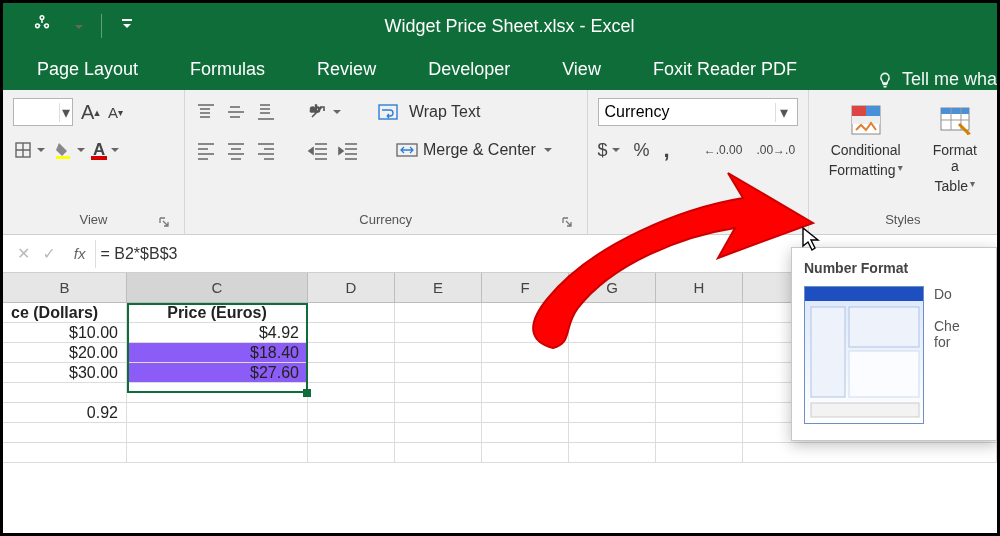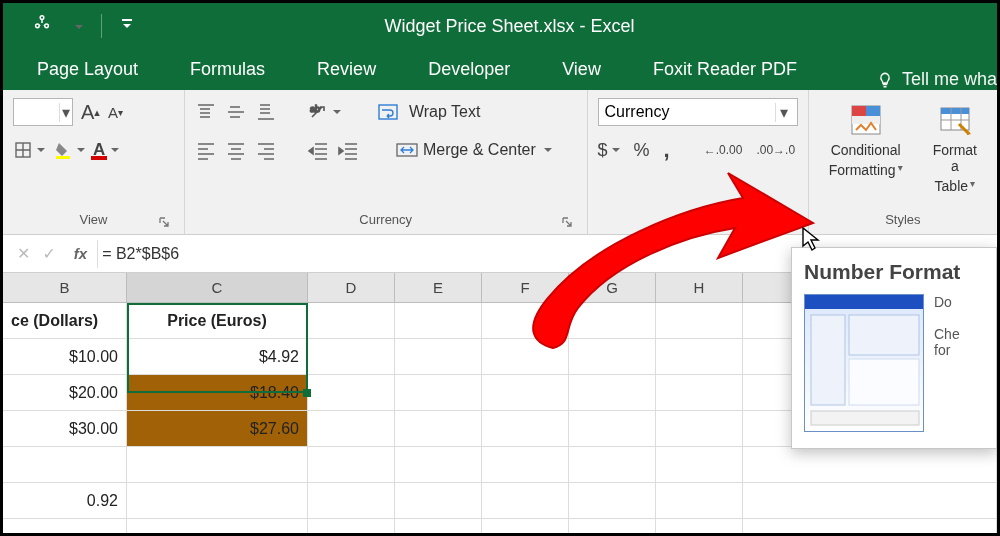--- a/index.html
+++ b/index.html
@@ -24,37 +24,37 @@
   .btn { display: flex; align-items: center; justify-content: center; height: 28px; }
   .dd::after { content: ""; display: inline-block; margin-left: 4px; border: 4px solid transparent; border-top-color: #666; transform: translateY(2px); }
   .combo { display: flex; align-items: center; border: 1px solid #b5b5b5; background: #fff; height: 28px; }
   .combo input { border: none; outline: none; font-size: 15px; padding: 0 6px; }
   .combo .arrow { width: 18px; text-align: center; color: #555; border-left: 1px solid #ddd; }
   .bigbtn { display: flex; flex-direction: column; align-items: center; justify-content: flex-start; padding: 4px 10px 0 10px; font-size: 14px; color: #333; gap: 4px; text-align: center; line-height: 1.15; }
   .bigbtn .cap { display:flex; gap:2px; }
   
   .formulabar { height: 38px; border-bottom: 1px solid #cfcfcf; display: flex; align-items: center; font-size: 16px; }
   .fb-controls { display: flex; align-items: center; gap: 12px; padding: 0 8px 0 14px; color: #888; }
-  .fb-fx { font-style: italic; color: #666; font-size: 15px; margin: 0 10px; font-weight: bold; }
+  .fb-fx { font-style: italic; color: #666; font-size: 15px; margin: 0 10px; }
   .fb-formula { flex: 1; padding-left: 4px; color: #333; }
   
   .grid { position: relative; }
   .colheaders { display: flex; height: 30px; background: #e6e6e6; border-bottom: 1px solid #bdbdbd; }
   .colheaders .ch { border-right: 1px solid #bdbdbd; display: flex; align-items: center; justify-content: center; font-size: 15px; color: #444; }
-  .rows .r { display: flex; height: 36px; border-radius: 13px; }
+  .rows .r { display: flex; height: 20px; border-radius: 13px; }
   .rows .c { border-right: 1px solid #dcdcdc; border-bottom: 1px solid #dcdcdc; display: flex; align-items: center; justify-content: flex-end; padding: 0 8px; font-size: 16px; color: #222; background: #fff; }
   .rows .hdr { font-weight: 700; justify-content: center; }
-  .rows .sel { background: #a16207; }
+  .rows .sel { background: #8b5cf6; }
   .colB { width: 124px; } .colC { width: 181px; } .colN { width: 87px; }
   
   .selbox { position: absolute; border: 2px solid #0e6d38; pointer-events: none; }
   .selhandle { position: absolute; width: 8px; height: 8px; background: #0e6d38; }
   
   .tooltip { position: absolute; right: 0; top: 244px; width: 206px; background: #fff; border: 1px solid #c7c7c7; box-shadow: 0 4px 14px rgba(0,0,0,.25); padding: 12px 12px 16px 12px; }
-  .tooltip h4 { font-size: 21px; font-weight: 700; color: #444; margin-bottom: 10px; }
+  .tooltip h4 { font-size: 14px; font-weight: 700; color: #444; margin-bottom: 10px; }
   .tooltip .thumb { width: 120px; height: 138px; border: 1px solid #6b8fc7; background: linear-gradient(#dbe7fb,#fff); position: relative; float: left; margin-right: 10px; }
   .tooltip .thumb::before { content:""; position:absolute; top:0; left:0; right:0; height:14px; background:#1e4fc1; }
   .tooltip .tx { font-size: 14px; color: #555; }
   
   .arrow-overlay { position: absolute; left: 500px; top: 165px; pointer-events: none; }
   
   .cursor { position: absolute; left: 798px; top: 223px; pointer-events:none; }
 </style>
 </head>
 <body>
@@ -302,21 +302,21 @@
   </div>
 </div>
 
 <div class="formulabar">
   <div class="fb-controls">
     <span style="color:#bbb">✕</span>
     <span style="color:#bbb">✓</span>
   </div>
   <span class="fb-fx">fx</span>
   <div style="width:1px;height:28px;background:#ddd"></div>
-  <div class="fb-formula">= B2*$B$6</div>
+  <div class="fb-formula">= B2*$B$3</div>
 </div>
 
 <div class="grid">
   <div class="colheaders">
     <div class="ch colB">B</div>
     <div class="ch colC" style="background:#d5d5d5">C</div>
     <div class="ch colN">D</div>
     <div class="ch colN">E</div>
     <div class="ch colN">F</div>
     <div class="ch colN">G</div>

